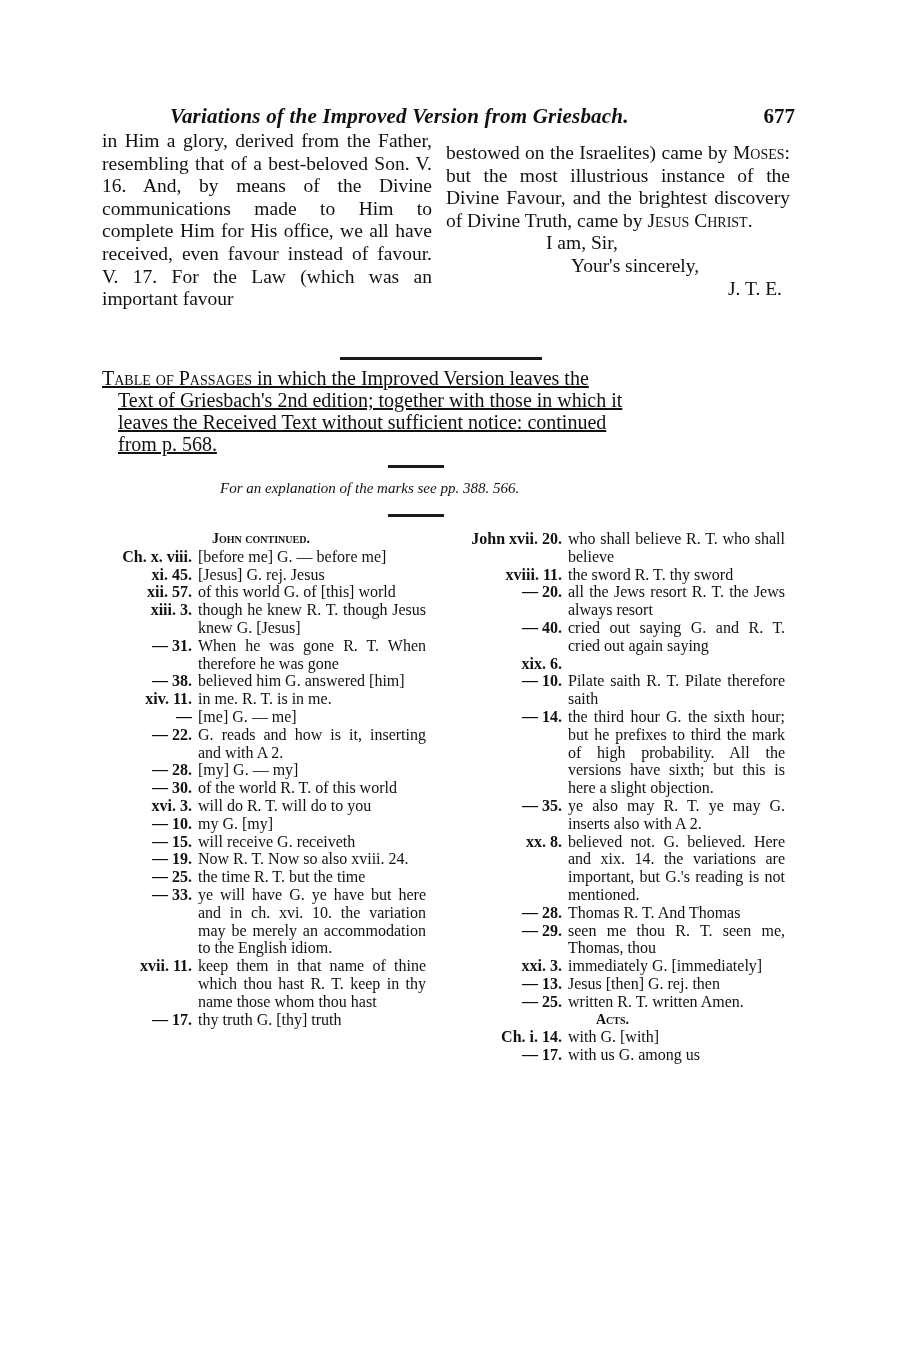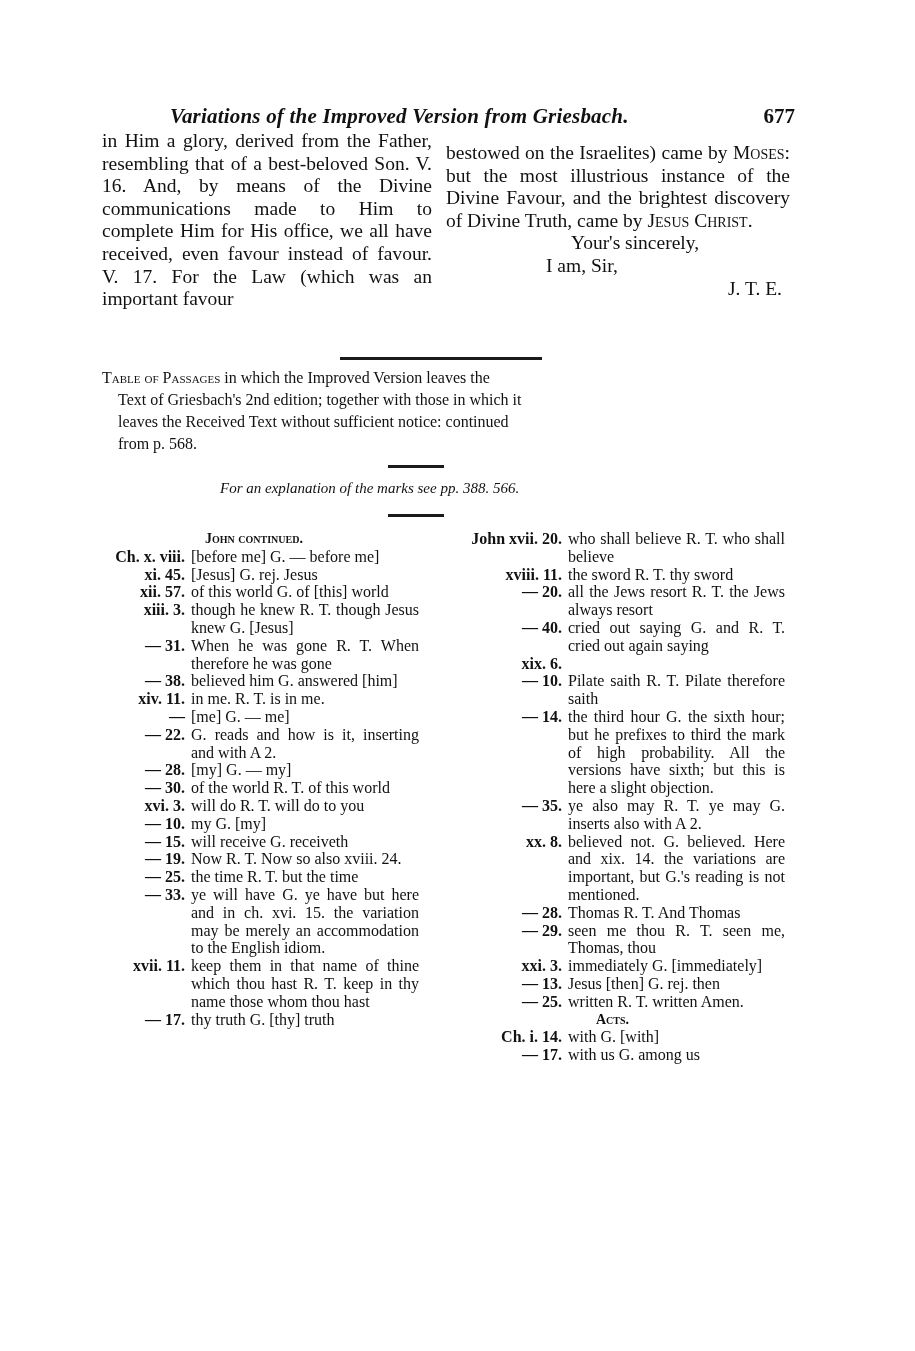--- a/index.html
+++ b/index.html
@@ -14,26 +14,26 @@
   .prose-left p, .prose-right p { margin: 0; }
   .sc { font-variant: small-caps; }
   .sign { margin: 0; }
   .sign1 { padding-left: 100px; }
   .sign2 { padding-left: 125px; }
   .sign3 { text-align: right; padding-right: 8px; }
   .rule { position: absolute; height: 3px; background: #1a1a1a; }
   .rule1 { left: 340px; top: 357px; width: 202px; }
   .rule2 { left: 388px; top: 465px; width: 56px; }
   .rule3 { left: 388px; top: 514px; width: 56px; }
-  .table-title { position: absolute; left: 102px; top: 367px; width: 683px; font-size: 16px; line-height: 22px; text-align: justify; }
+  .table-title { position: absolute; left: 102px; top: 367px; width: 683px; font-size: 20px; line-height: 22px; text-align: justify; text-decoration: underline; }
   .table-title .line1 { text-indent: 0; }
   .table-title .rest { padding-left: 16px; }
   .explain { position: absolute; left: 220px; top: 480px; font-size: 15px; font-style: italic; font-weight: normal; }
   .entries { position: absolute; top: 530px; font-size: 16px; line-height: 17.8px; }
-  .entries.left { left: 89px; width: 330px; }
+  .entries.left { left: 96px; width: 330px; }
   .entries.right { left: 440px; width: 345px; }
   .book-head { text-align: center; font-variant: small-caps; font-weight: bold; font-size: 14px; }
   .entry { display: flex; }
   .ref { flex: 0 0 auto; white-space: pre; font-weight: bold; text-align: right; }
   .left .ref { width: 96px; }
   .right .ref { width: 122px; }
   .txt { flex: 1 1 auto; padding-left: 6px; text-align: justify; }
 </style>
 </head>
 <body>
@@ -42,22 +42,22 @@
   <span class="title">Variations of the Improved Version from Griesbach.</span>
   <span class="pageno">677</span>
 </div>
 
 <div class="col prose-left">
   <p>in Him a glory, derived from the Father, resembling that of a best-beloved Son. V. 16. And, by means of the Divine communications made to Him to complete Him for His office, we all have received, even favour instead of favour. V. 17. For the Law (which was an important favour</p>
 </div>
 
 <div class="col prose-right">
   <p><span>bestowed on the Israelites) came by</span> <span class="sc">Moses</span><span>: but the most illustrious instance of the Divine Favour, and the brightest discovery of Divine Truth, came by</span> <span class="sc">Jesus Christ</span><span>.</span></p>
+  <p class="sign sign1">I am, Sir,</p>
   <p class="sign sign2">Your's sincerely,</p>
-  <p class="sign sign1">I am, Sir,</p>
   <p class="sign sign3">J. T. E.</p>
 </div>
 
 <div class="rule rule1"></div>
 
 <div class="table-title">
   <div class="line1"><span class="sc">Table of Passages</span><span> in which the Improved Version leaves the</span></div>
   <div class="rest">Text of Griesbach's 2nd edition; together with those in which it</div>
   <div class="rest">leaves the Received Text without sufficient notice: continued</div>
   <div class="rest">from p. 568.</div>
@@ -129,21 +129,21 @@
       <div class="entry">
         <span class="ref">— 19.</span>
         <span class="txt">Now  R. T. Now  so also xviii. 24.</span>
       </div>
       <div class="entry">
         <span class="ref">— 25.</span>
         <span class="txt">the time  R. T. but the time</span>
       </div>
       <div class="entry">
         <span class="ref">— 33.</span>
-        <span class="txt">ye will have  G. ye have  but here and in ch. xvi. 15. the variation may be merely an accommodation to the English idiom.</span>
+        <span class="txt">ye will have  G. ye have  but here and in ch. xvi. 10. the variation may be merely an accommodation to the English idiom.</span>
       </div>
       <div class="entry">
         <span class="ref">xvii. 11.</span>
         <span class="txt">keep them in that name of thine which thou hast  R. T. keep in thy name those whom thou hast</span>
       </div>
       <div class="entry">
         <span class="ref">— 17.</span>
         <span class="txt">thy truth  G. [thy] truth</span>
       </div>
     </div>

